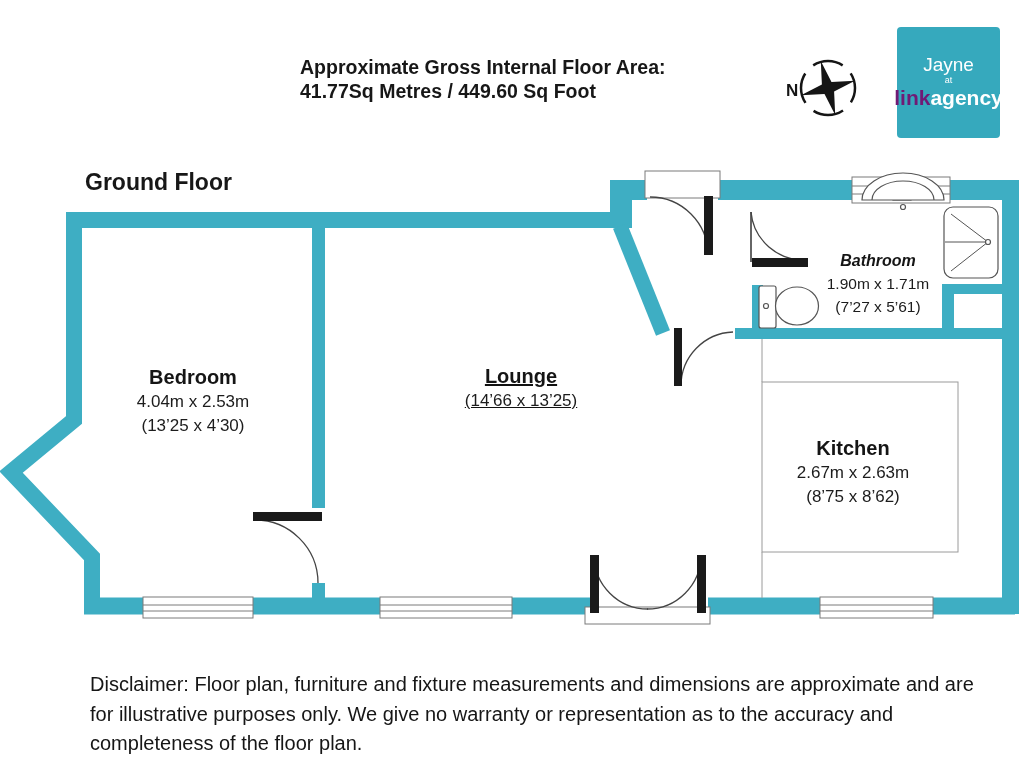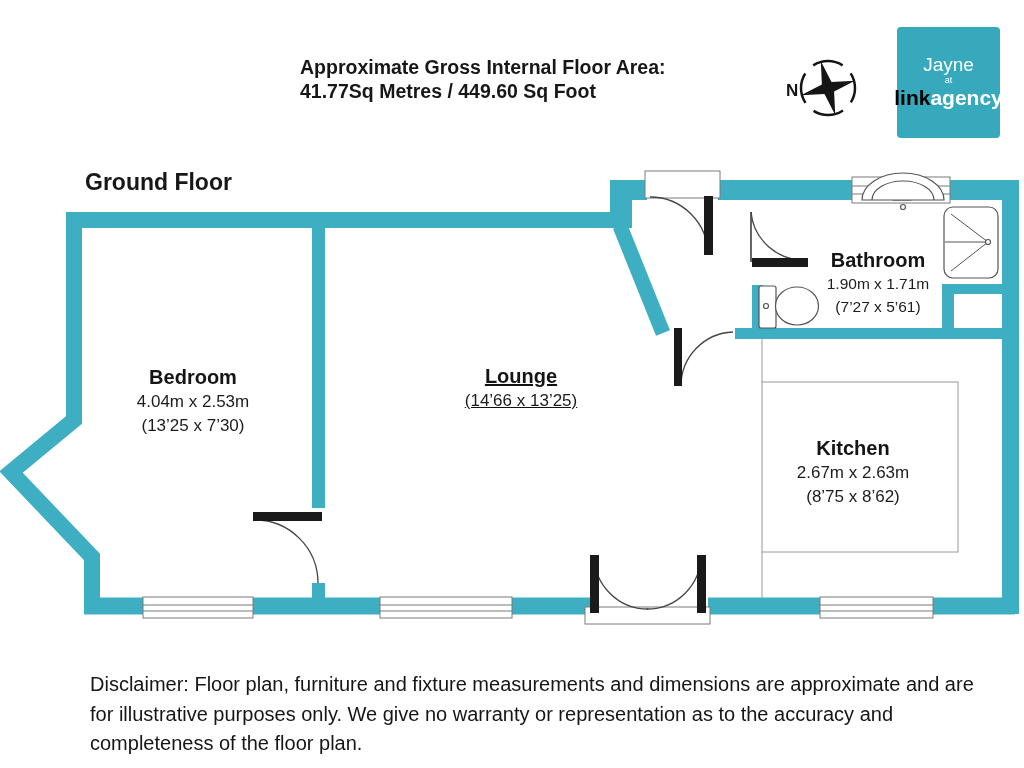--- a/index.html
+++ b/index.html
@@ -9,21 +9,21 @@
   .center{}
   #title{left:300px;top:55px;width:530px;font-size:19.5px;font-weight:bold;line-height:24px;color:#171717;}
   #ground-floor{left:85px;top:133px;font-size:23px;font-weight:bold;color:#171717;margin-top:36px;}
   .room-label{width:220px;text-align:center;}
   .room-name{font-size:20px;font-weight:bold;line-height:25px;color:#151515;}
   .room-dim{font-size:17px;line-height:24px;color:#1c1c1c;}
   #bedroom-label{left:83px;top:365px;}
   #lounge-label{left:411px;top:364px;text-decoration:underline;}
   #kitchen-label{left:743px;top:436px;}
   #bathroom-label{left:768px;top:249px;}
-  #bathroom-label .room-name{font-size:20px;line-height:23px;}
+  #bathroom-label .room-name{font-size:16px;line-height:23px;font-style:italic;}
   #bathroom-label .room-dim{font-size:15.5px;line-height:23px;}
   #disclaimer{left:90px;top:670px;width:900px;font-size:20px;line-height:29.5px;color:#161616;}
   #logo{left:897px;top:27px;width:103px;height:111px;border-radius:4px;
         display:flex;flex-direction:column;align-items:center;justify-content:center;color:#fff;}
   #logo .l1{font-size:19px;line-height:20px;}
   #logo .l2{font-size:9px;line-height:11px;}
   #logo .l3{font-size:21px;font-weight:bold;line-height:24px;}
   svg text{font-family:"Liberation Sans", sans-serif;}
 </style>
 </head>
@@ -34,21 +34,21 @@
   <div class="abs center" id="title">
     <div>Approximate Gross Internal Floor Area:</div>
     <div>41.77Sq Metres / 449.60 Sq Foot</div>
   </div>
 
   <div class="abs" id="ground-floor">Ground Floor</div>
 
   <div class="abs" id="logo" style="background:#36A9BD;">
     <div class="l1">Jayne</div>
     <div class="l2">at</div>
-    <div class="l3"><span style="color:#000000">link</span><span>agency</span></div>
+    <div class="l3"><span style="color:#701a75">link</span><span>agency</span></div>
   </div>
 
   <svg class="abs" style="left:0;top:0" width="1024" height="768" viewBox="0 0 1024 768">
 
     <g>
       <circle cx="828" cy="88" r="27" fill="none" stroke="#151515" stroke-width="2.5" stroke-dasharray="31 11.4" stroke-dashoffset="16"></circle>
       <polygon fill="#151515" points="820.8,61.0 831.5,81.9 855.0,80.8 834.1,91.5 835.2,115.0 824.5,94.1 801.0,95.2 821.9,84.5"></polygon>
       <text x="786" y="96" font-size="17" font-weight="bold" fill="#151515">N</text>
     </g>
 
@@ -145,21 +145,21 @@
     <g fill="none" stroke="#9a9a9a" stroke-width="1">
       <rect x="762" y="382" width="196" height="170"></rect>
       <line x1="762" y1="339" x2="762" y2="382"></line>
       <line x1="762" y1="552" x2="762" y2="598"></line>
     </g>
   </svg>
 
   <div class="abs room-label" id="bedroom-label">
     <div class="room-name">Bedroom</div>
     <div class="room-dim">4.04m x 2.53m</div>
-    <div class="room-dim">(13’25 x 7’30)</div>
+    <div class="room-dim">(13’25 x 4’30)</div>
   </div>
   <div class="abs room-label" id="lounge-label">
     <div class="room-name">Lounge</div>
     <div class="room-dim">(14’66 x 13’25)</div>
   </div>
   <div class="abs room-label" id="bathroom-label">
     <div class="room-name">Bathroom</div>
     <div class="room-dim">1.90m x 1.71m</div>
     <div class="room-dim">(7’27 x 5’61)</div>
   </div>

